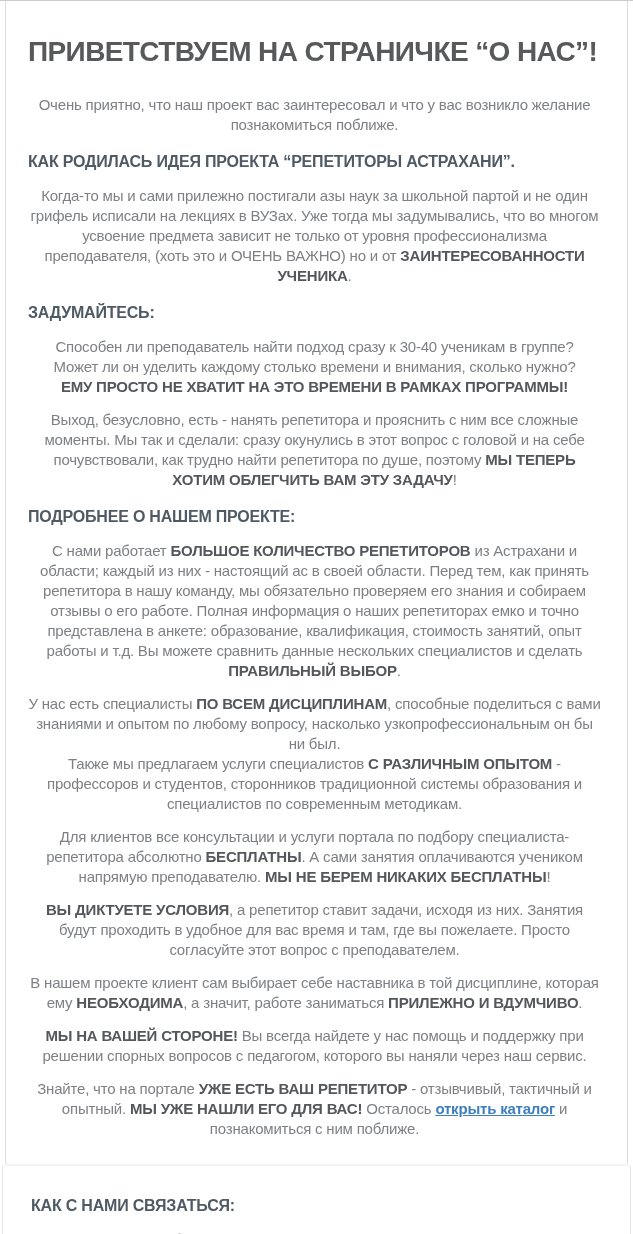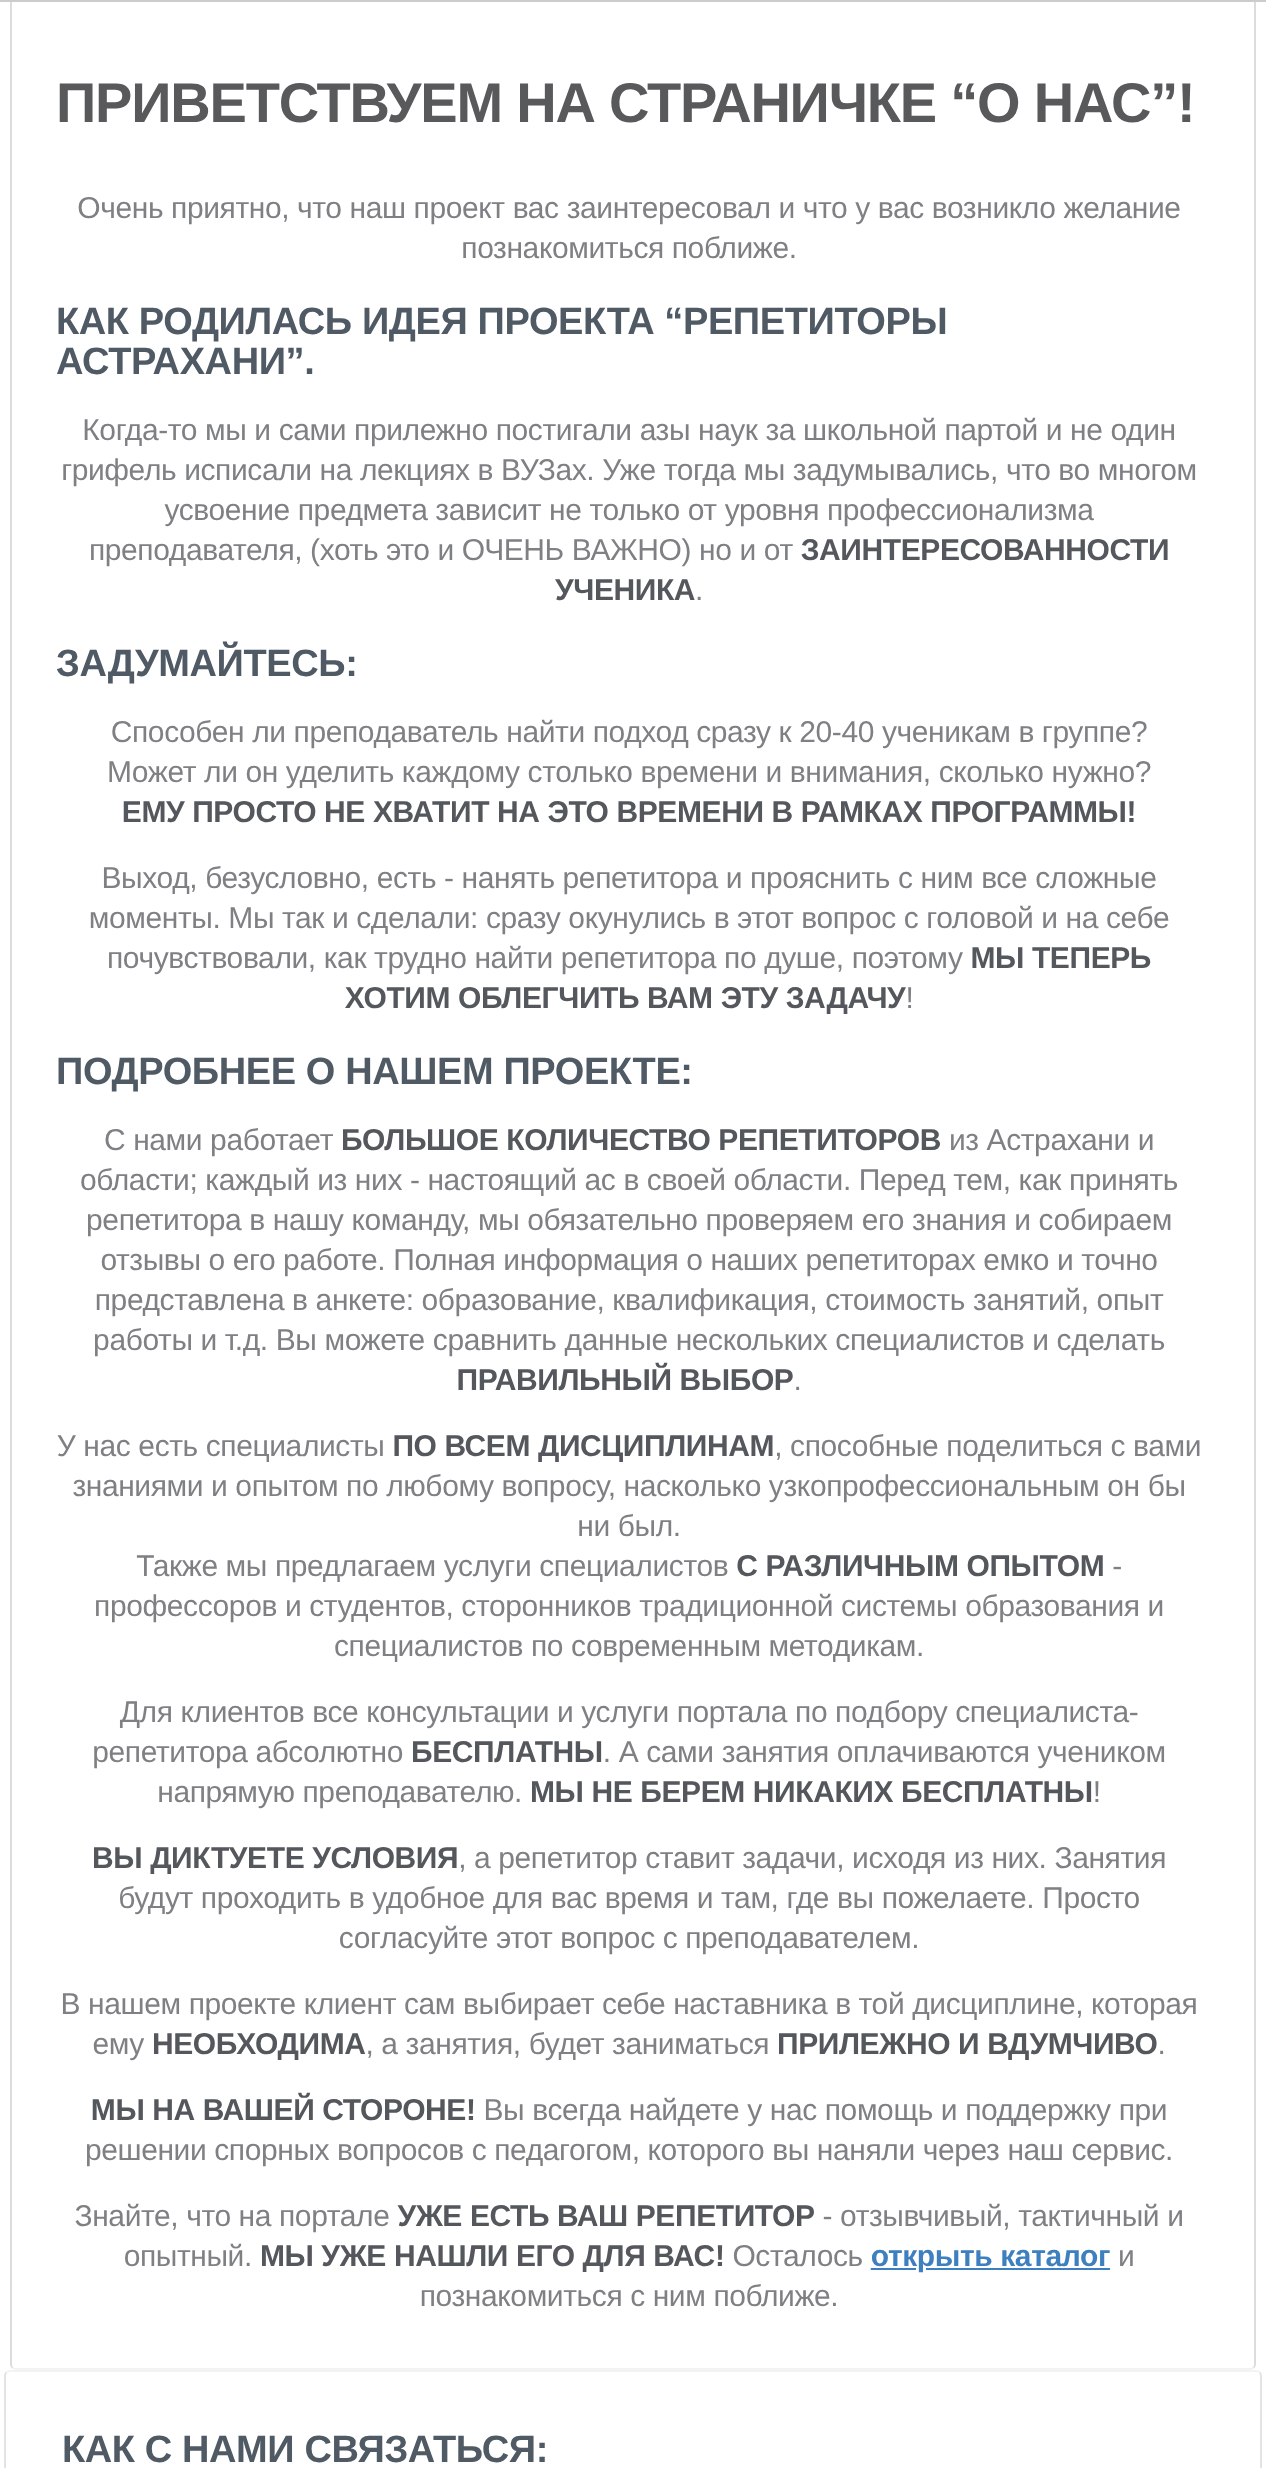--- a/index.html
+++ b/index.html
@@ -47,21 +47,21 @@
   h1.page-title {
     margin: 0 0 27px 0;
     font-size: 28px;
     line-height: 32px;
     font-weight: bold;
     letter-spacing: -0.6px;
     color: #58595b;
   }
   h2.sub-heading {
     margin: 17px 0 14px 0;
-    font-size: 19px;
+    font-size: 16px;
     line-height: 20px;
     font-weight: bold;
     letter-spacing: -0.2px;
     color: #4f5a64;
   }
   p.para {
     margin: 13px 0;
     text-align: center;
   }
   p.para:first-child { margin-top: 0; }
@@ -81,28 +81,28 @@
 
 <div class="page">
 
   <section class="card card-main">
     <h1 class="page-title">ПРИВЕТСТВУЕМ НА СТРАНИЧКЕ “О НАС”!</h1>
     <div id="main-content">
         <p class="para"><span>Очень приятно, что наш проект вас заинтересовал и что у вас возникло желание познакомиться поближе.</span></p>
         <h2 class="sub-heading"><span>КАК РОДИЛАСЬ ИДЕЯ ПРОЕКТА “РЕПЕТИТОРЫ АСТРАХАНИ”.</span></h2>
         <p class="para"><span>Когда-то мы и сами прилежно постигали азы наук за школьной партой и не один грифель исписали на лекциях в ВУЗах. Уже тогда мы задумывались, что во многом усвоение предмета зависит не только от уровня профессионализма преподавателя, (хоть это и ОЧЕНЬ ВАЖНО) но и от </span><strong class="bold">ЗАИНТЕРЕСОВАННОСТИ УЧЕНИКА</strong><span>.</span></p>
         <h2 class="sub-heading"><span>ЗАДУМАЙТЕСЬ:</span></h2>
-        <p class="para"><span>Способен ли преподаватель найти подход сразу к 20-40 ученикам в группе?</span><br><span>Может ли он уделить каждому столько времени и внимания, сколько нужно?</span><br><strong class="bold">ЕМУ ПРОСТО НЕ ХВАТИТ НА ЭТО ВРЕМЕНИ В РАМКАХ ПРОГРАММЫ!</strong></p>
+        <p class="para"><span>Способен ли преподаватель найти подход сразу к 30-40 ученикам в группе?</span><br><span>Может ли он уделить каждому столько времени и внимания, сколько нужно?</span><br><strong class="bold">ЕМУ ПРОСТО НЕ ХВАТИТ НА ЭТО ВРЕМЕНИ В РАМКАХ ПРОГРАММЫ!</strong></p>
         <p class="para"><span>Выход, безусловно, есть - нанять репетитора и прояснить с ним все сложные моменты. Мы так и сделали: сразу окунулись в этот вопрос с головой и на себе почувствовали, как трудно найти репетитора по душе, поэтому </span><strong class="bold">МЫ ТЕПЕРЬ ХОТИМ ОБЛЕГЧИТЬ ВАМ ЭТУ ЗАДАЧУ</strong><span>!</span></p>
         <h2 class="sub-heading"><span>ПОДРОБНЕЕ О НАШЕМ ПРОЕКТЕ:</span></h2>
         <p class="para"><span>С нами работает </span><strong class="bold">БОЛЬШОЕ КОЛИЧЕСТВО РЕПЕТИТОРОВ</strong><span> из Астрахани и области; каждый из них - настоящий ас в своей области. Перед тем, как принять репетитора в нашу команду, мы обязательно проверяем его знания и собираем отзывы о его работе. Полная информация о наших репетиторах емко и точно представлена в анкете: образование, квалификация, стоимость занятий, опыт работы и т.д. Вы можете сравнить данные нескольких специалистов и сделать </span><strong class="bold">ПРАВИЛЬНЫЙ ВЫБОР</strong><span>.</span></p>
         <p class="para"><span>У нас есть специалисты </span><strong class="bold">ПО ВСЕМ ДИСЦИПЛИНАМ</strong><span>, способные поделиться с вами знаниями и опытом по любому вопросу, насколько узкопрофессиональным он бы ни был.</span><br><span>Также мы предлагаем услуги специалистов </span><strong class="bold">С РАЗЛИЧНЫМ ОПЫТОМ</strong><span> - профессоров и студентов, сторонников традиционной системы образования и специалистов по современным методикам.</span></p>
         <p class="para"><span>Для клиентов все консультации и услуги портала по подбору специалиста-репетитора абсолютно </span><strong class="bold">БЕСПЛАТНЫ</strong><span>. А сами занятия оплачиваются учеником напрямую преподавателю. </span><strong class="bold">МЫ НЕ БЕРЕМ НИКАКИХ БЕСПЛАТНЫ</strong><span>!</span></p>
         <p class="para"><strong class="bold">ВЫ ДИКТУЕТЕ УСЛОВИЯ</strong><span>, а репетитор ставит задачи, исходя из них. Занятия будут проходить в удобное для вас время и там, где вы пожелаете. Просто согласуйте этот вопрос с преподавателем.</span></p>
-        <p class="para"><span>В нашем проекте клиент сам выбирает себе наставника в той дисциплине, которая ему </span><strong class="bold">НЕОБХОДИМА</strong><span>, а занятия, будет заниматься </span><strong class="bold">ПРИЛЕЖНО И ВДУМЧИВО</strong><span>.</span></p>
+        <p class="para"><span>В нашем проекте клиент сам выбирает себе наставника в той дисциплине, которая ему </span><strong class="bold">НЕОБХОДИМА</strong><span>, а значит, работе заниматься </span><strong class="bold">ПРИЛЕЖНО И ВДУМЧИВО</strong><span>.</span></p>
         <p class="para"><strong class="bold">МЫ НА ВАШЕЙ СТОРОНЕ!</strong><span> Вы всегда найдете у нас помощь и поддержку при решении спорных вопросов с педагогом, которого вы наняли через наш сервис.</span></p>
         <p class="para"><span>Знайте, что на портале </span><strong class="bold">УЖЕ ЕСТЬ ВАШ РЕПЕТИТОР</strong><span> - отзывчивый, тактичный и опытный. </span><strong class="bold">МЫ УЖЕ НАШЛИ ЕГО ДЛЯ ВАС!</strong><span> Осталось </span><a href="#" class="text-link">открыть каталог</a><span> и познакомиться с ним поближе.</span></p>
       </div>
   </section>
 
   <section class="card card-contact">
     <div id="contact-content">
         <h2 class="sub-heading"><span>КАК С НАМИ СВЯЗАТЬСЯ:</span></h2>
         <p class="para"><span>Мы ответим на любые вопросы о нашей деятельности, а также выслушаем все ваши предложения о сотрудничестве. Связаться с нами можно по телефону или по электронной почте, которые указанны в разделе </span></p>
       </div>

